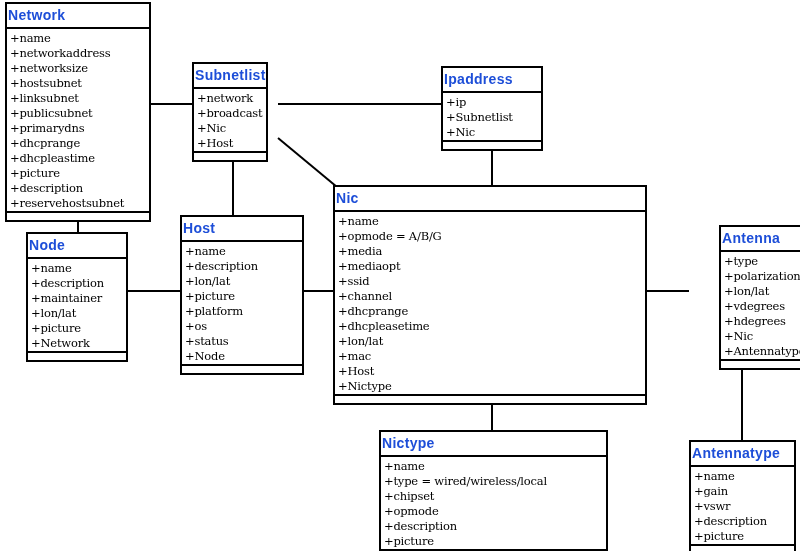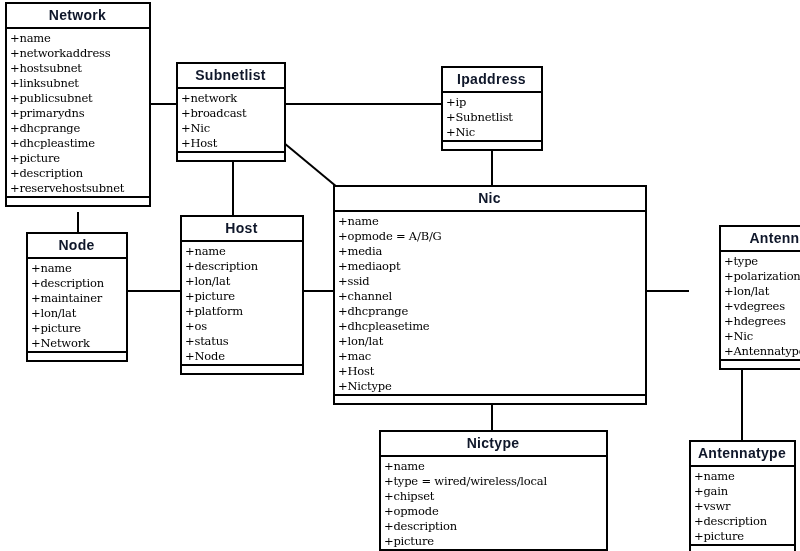--- a/index.html
+++ b/index.html
@@ -24,28 +24,28 @@
     pointer-events: none;
   }
   .uml {
     position: absolute;
     box-sizing: border-box;
     border: 2px solid #000000;
     background: #ffffff;
     z-index: 5;
   }
   .uml-title {
-    text-align: center;
+    text-align: left;
     font-family: "Liberation Sans", "DejaVu Sans", sans-serif;
     font-weight: bold;
     font-size: 14px;
     line-height: 18px;
     padding: 2px 2px 3px 1px;
     border-bottom: 2px solid #000000;
-    color: #0f172a;
+    color: #1d4ed8;
     letter-spacing: 0.3px;
     white-space: nowrap;
   }
   .uml-attrs {
     padding: 2px 0 0 0;
     border-bottom: 2px solid #000000;
     overflow: hidden;
   }
   .uml-attr {
     font-family: "DejaVu Serif", "Liberation Serif", serif;
@@ -55,21 +55,21 @@
     color: #000000;
     white-space: nowrap;
     letter-spacing: -0.2px;
   }
   .uml-ops {
     height: 7px;
   }
 
   
   #box-network   { left: 5px;   top: 2px;   width: 146px; }
-  #box-subnetlist{ left: 176px; top: 62px;  width: 110px;  }
+  #box-subnetlist{ left: 192px; top: 62px;  width: 76px;  }
   #box-ipaddress { left: 441px; top: 66px;  width: 102px; }
   #box-node      { left: 26px;  top: 232px; width: 102px; }
   #box-host      { left: 180px; top: 215px; width: 124px; }
   #box-nic       { left: 333px; top: 185px; width: 314px; }
   #box-antenna   { left: 689px; top: 225px; width: 120px; margin-left: 30px; }
   #box-nictype   { left: 379px; top: 430px; width: 229px; }
   #box-antennatype{left: 689px; top: 440px; width: 107px; }
 </style>
 </head>
 <body>
@@ -99,20 +99,21 @@
     <line x1="492" y1="399" x2="492" y2="430" stroke="#000" stroke-width="2"></line>
 
     <line x1="742" y1="362" x2="742" y2="440" stroke="#000" stroke-width="2"></line>
   </svg>
 
   <div class="uml" id="box-network">
     <div class="uml-title">Network</div>
     <div class="uml-attrs">
       <div class="uml-attr">+name</div>
       <div class="uml-attr">+networkaddress</div>
+      <div class="uml-attr">+networksize</div>
       <div class="uml-attr">+hostsubnet</div>
       <div class="uml-attr">+linksubnet</div>
       <div class="uml-attr">+publicsubnet</div>
       <div class="uml-attr">+primarydns</div>
       <div class="uml-attr">+dhcprange</div>
       <div class="uml-attr">+dhcpleastime</div>
       <div class="uml-attr">+picture</div>
       <div class="uml-attr">+description</div>
       <div class="uml-attr">+reservehostsubnet</div>
     </div>

